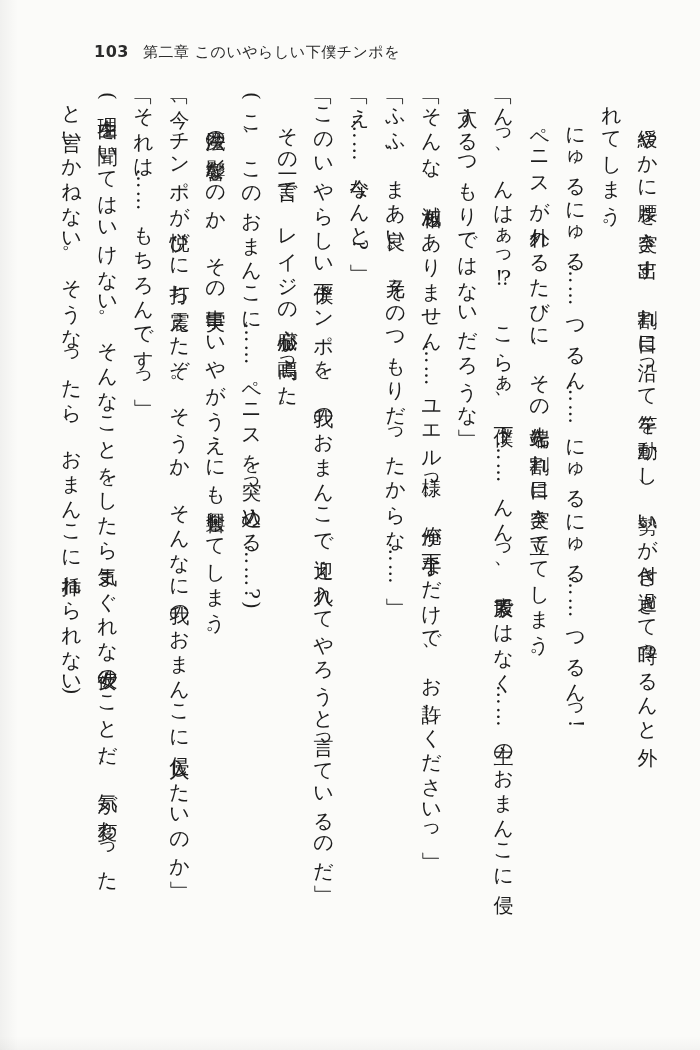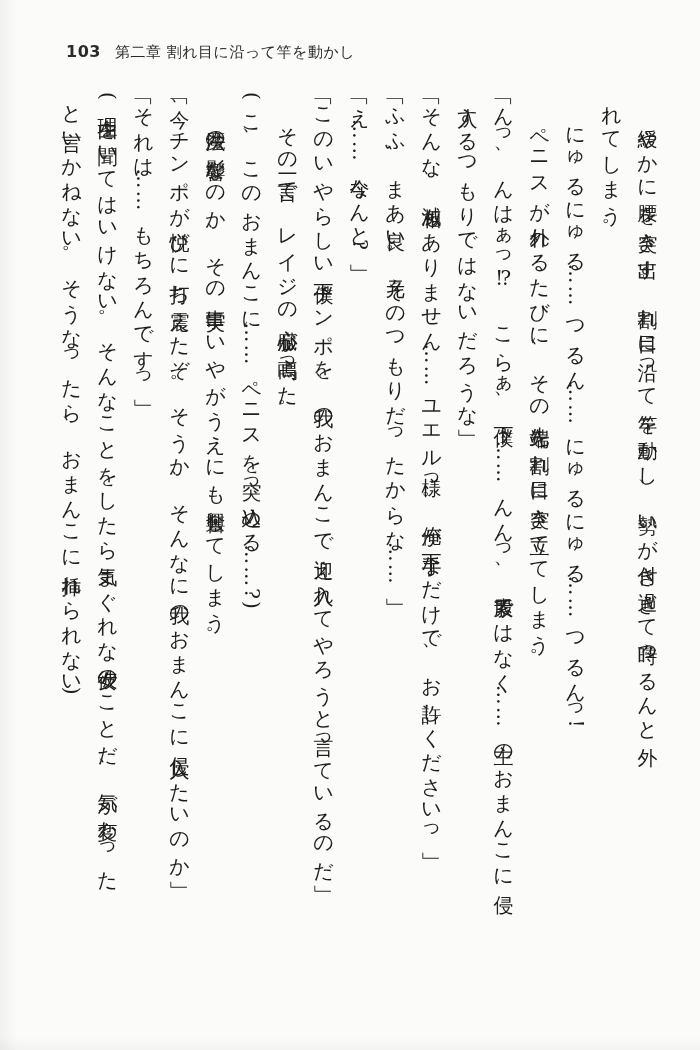--- a/index.html
+++ b/index.html
@@ -21,21 +21,21 @@
     position: absolute;
     inset: 0;
     pointer-events: none;
     background:
       linear-gradient(90deg, rgba(0,0,0,0.045), rgba(0,0,0,0) 18px),
       linear-gradient(0deg, rgba(0,0,0,0.03), rgba(0,0,0,0) 14px);
   }
   .running-head {
     position: absolute;
     top: 42px;
-    left: 66px;
+    left: 94px;
     display: flex;
     align-items: baseline;
     gap: 14px;
     font-family: "DejaVu Sans", "Liberation Sans", sans-serif;
     color: #2b2b2b;
     white-space: nowrap;
   }
   .running-head .page-number {
     font-size: 16px;
     font-weight: bold;
@@ -74,21 +74,21 @@
   }
 </style>
 </head>
 <body>
 
 <div class="page">
   <div class="edge-shade"></div>
 
   <div class="running-head">
     <span class="page-number">103</span>
-    <span class="chapter-title">第二章 割れ目に沿って竿を動かし</span>
+    <span class="chapter-title">第二章 このいやらしい下僕チンポを</span>
   </div>
 
   <div class="text-block">
 
   <div class="column indent">緩やかに腰を突き出す。割れ目に沿って竿を動かし、勢いが付き過ぎて時々つるんと外</div>
       <div class="column">れてしまう。</div>
       <div class="column indent">にゅるにゅる……つるん……にゅるにゅる……つるんっ!</div>
       <div class="column indent">ペニスが外れるたびに、その先端を割れ目に突き立ててしまう。</div>
       <div class="column">「んっ、んはぁっ⁉　こらぁ、下僕ぅ……んんっ、素股ではなく……主のおまんこに侵</div>
       <div class="column">入するつもりではないだろうな」</div>

